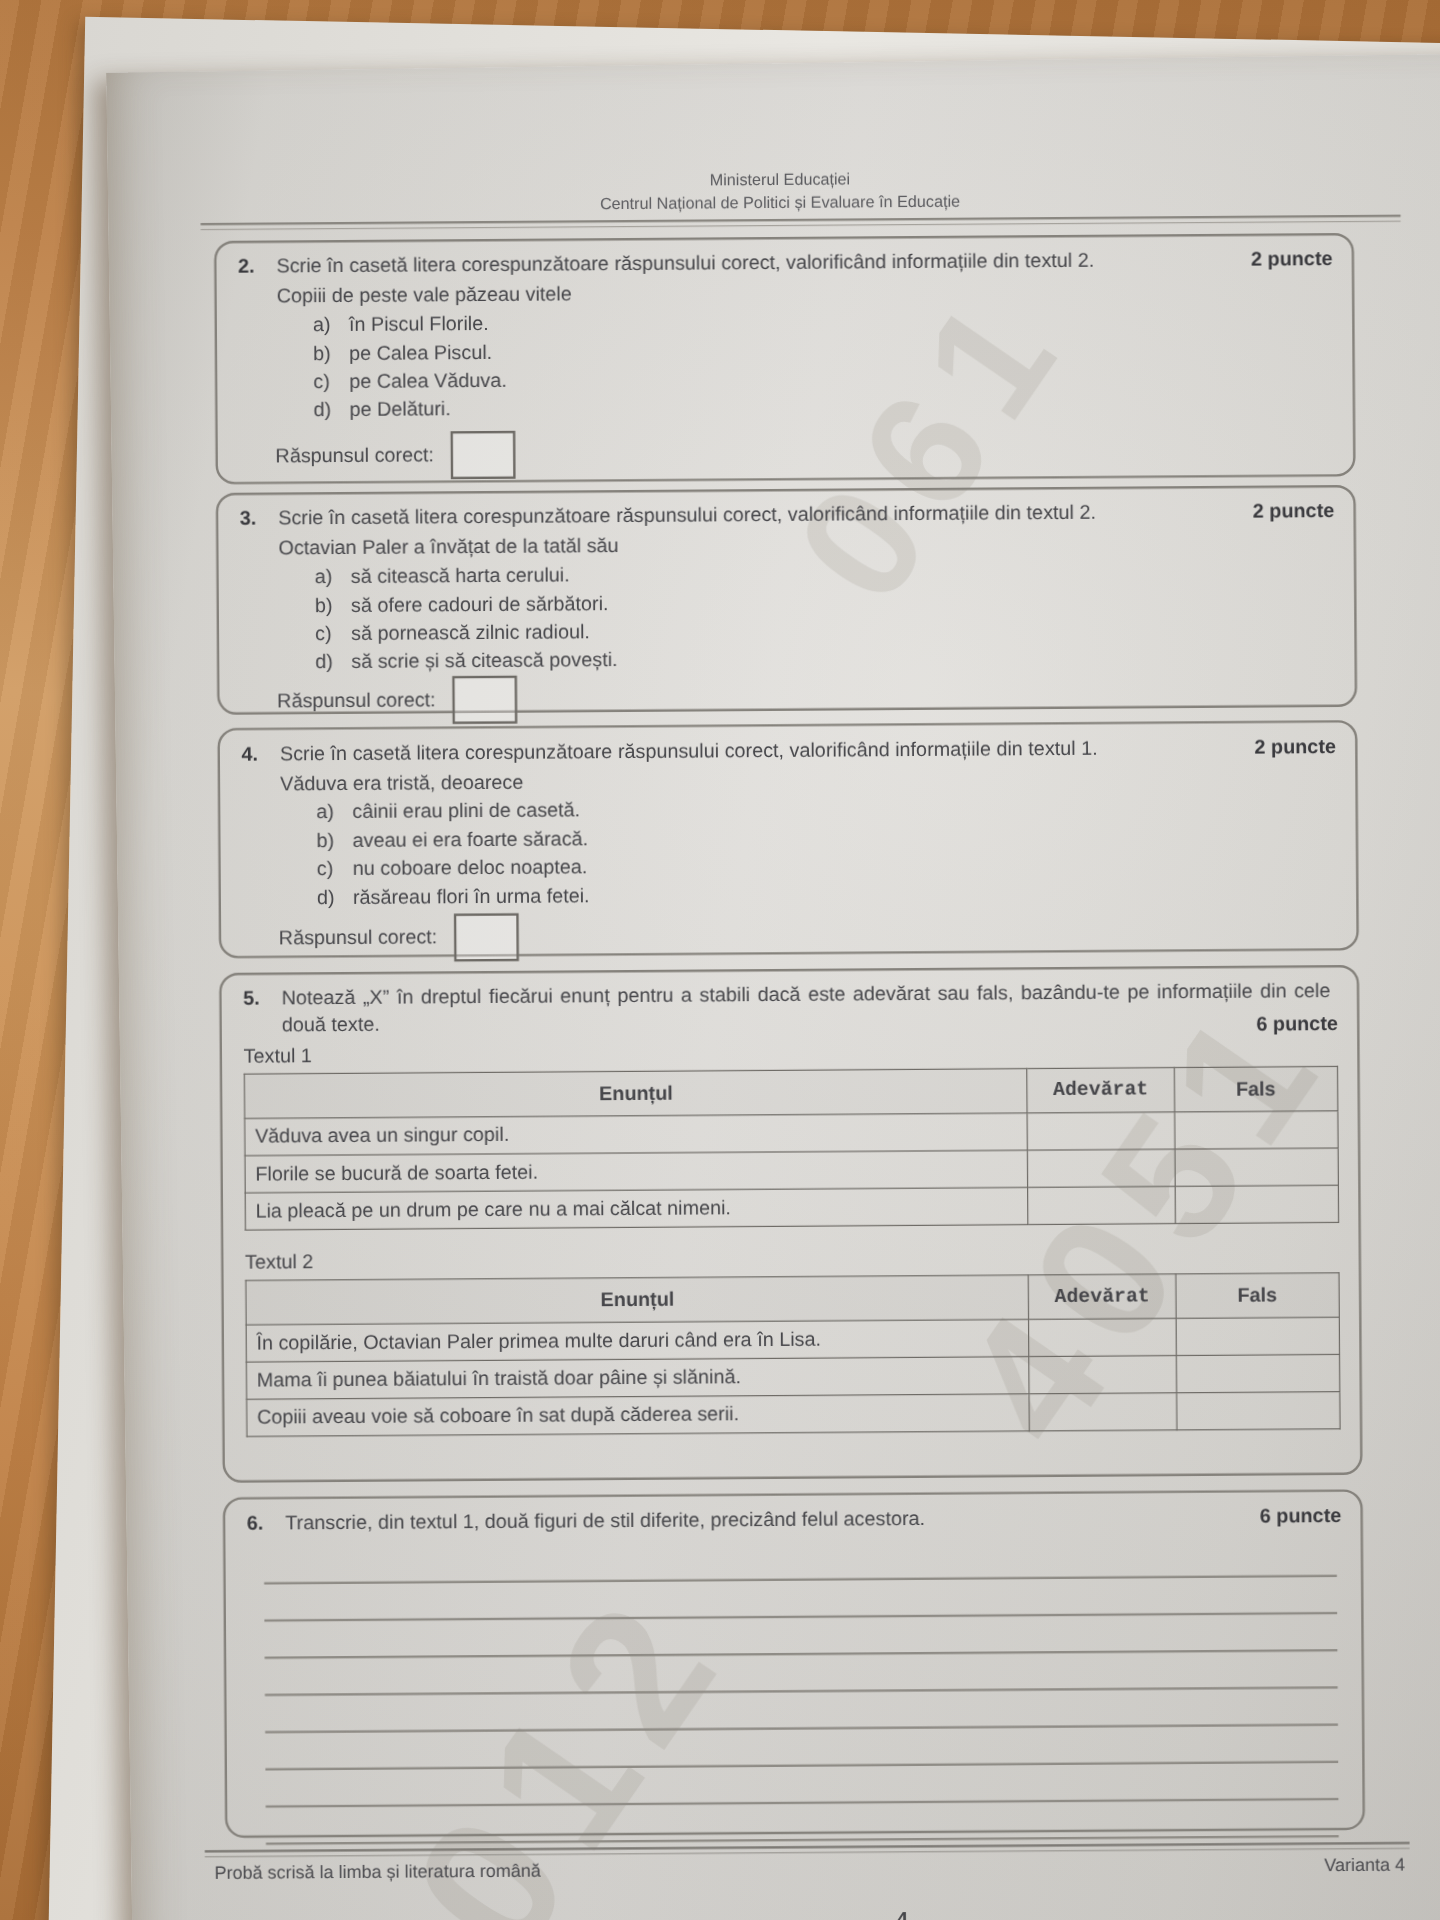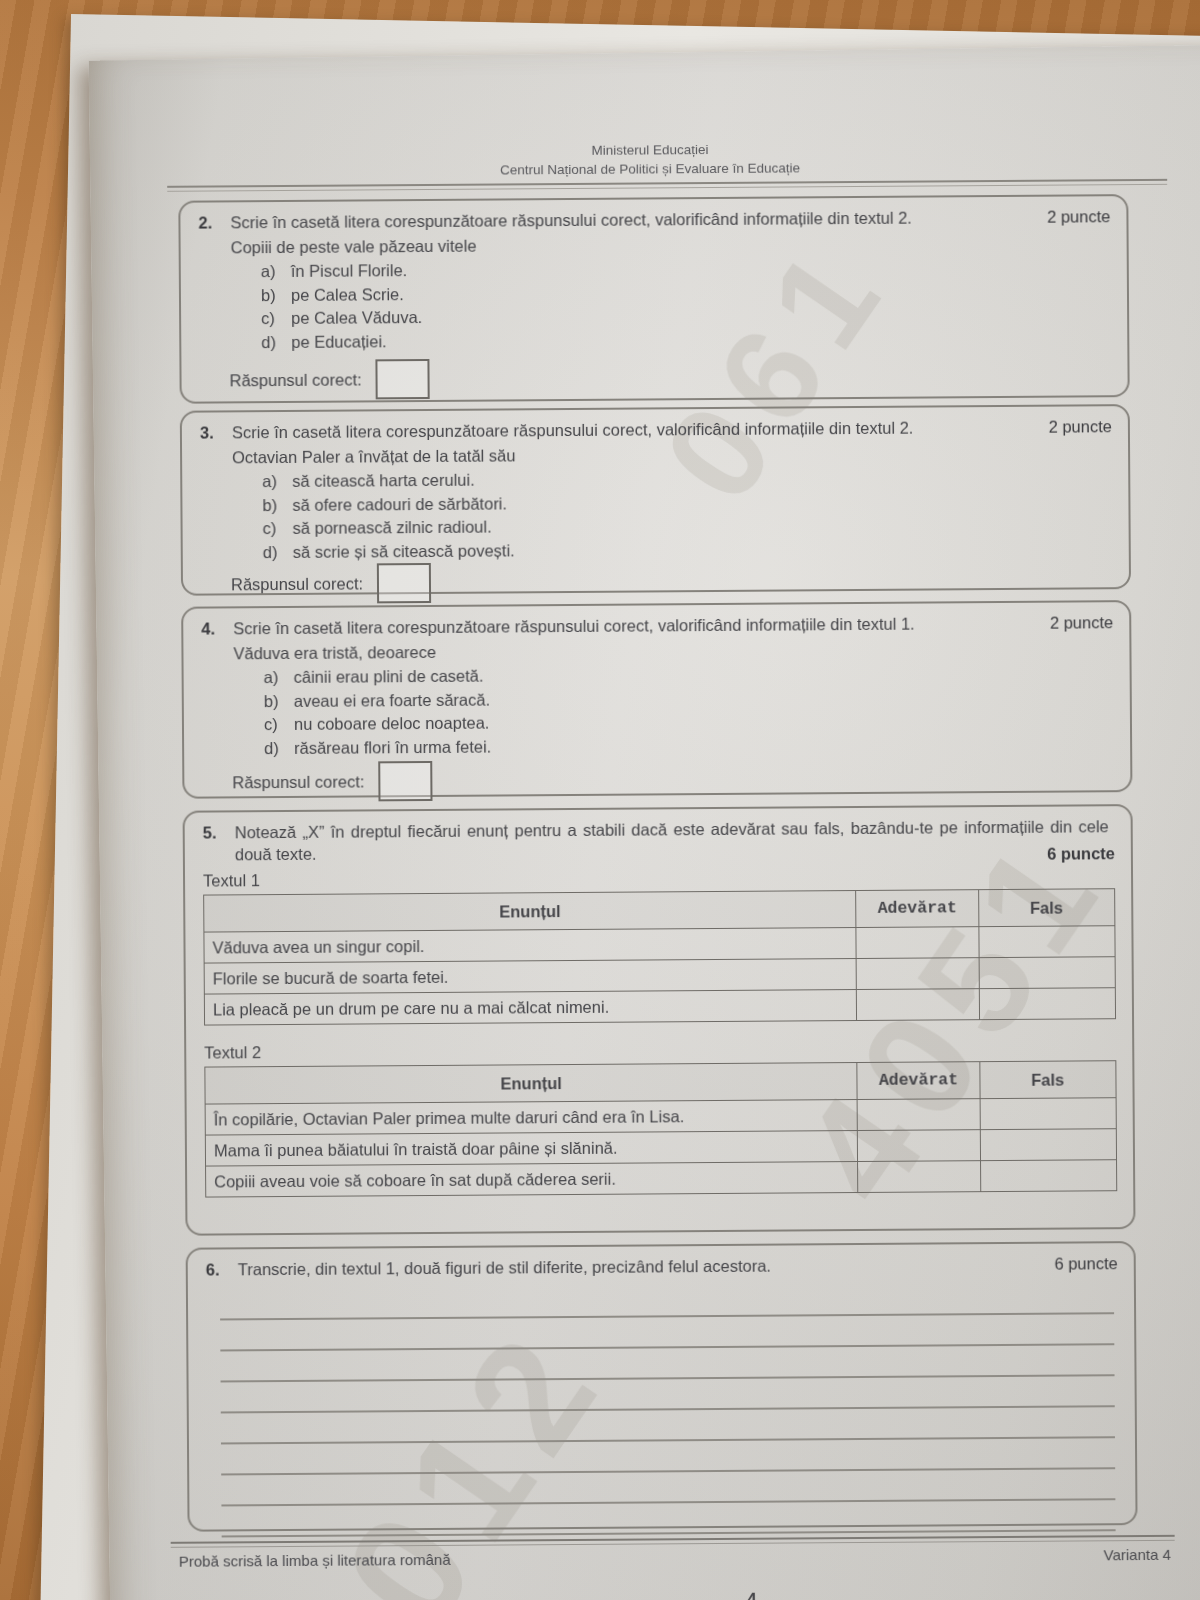--- a/index.html
+++ b/index.html
@@ -36,21 +36,21 @@
       font-size:13.5px;color:#5a5a5e;line-height:19px;z-index:1;}
   .header-rule{position:absolute;top:130px;left:72px;width:1000px;height:3px;z-index:1;
       border-top:2px solid #8a8781;border-bottom:1px solid #a5a29c;}
 
   .qbox{position:absolute;left:83px;width:950px;z-index:1;box-sizing:border-box;
       border:2px solid #85827c;border-radius:16px;padding:9px 16px 0 18px;
       font-size:16.5px;line-height:22px;}
   .qrow{display:flex;gap:8px;}
   .qnum{font-weight:bold;flex:none;width:24px;color:#3a3a3e;}
   .qtext{flex:1;}
-  .qpoints{font-weight:normal;flex:none;margin-left:16px;color:#3a3a3e;}
+  .qpoints{font-weight:bold;flex:none;margin-left:16px;color:#3a3a3e;}
   .stem{margin:3px 0 2px 32px;}
   .opt{margin-left:62px;display:flex;gap:10px;line-height:23.5px;}
   .olet{flex:none;width:20px;}
   .ansrow{margin-left:30px;display:flex;align-items:center;gap:14px;}
   .ansbox{width:50px;height:36px;border:2px solid #6d6a65;background:rgba(255,255,255,0.28);flex:none;}
 
   .q5points{position:absolute;right:16px;top:36px;font-weight:bold;color:#3a3a3e;}
   .tlabel{margin:4px 0 3px 0;}
   table.ttable{width:100%;border-collapse:collapse;font-size:16.5px;table-layout:fixed;}
   .ttable th,.ttable td{border:1.5px solid #6e6b66;}
@@ -93,29 +93,29 @@
         <span class="qtext">Scrie în casetă litera corespunzătoare răspunsului corect, valorificând informațiile din textul 2.</span>
         <span class="qpoints">2 puncte</span>
       </div>
       <div class="stem">Copiii de peste vale păzeau vitele</div>
       <div class="opt">
           <span class="olet">a)</span>
           <span>în Piscul Florile.</span>
         </div>
       <div class="opt">
           <span class="olet">b)</span>
-          <span>pe Calea Scrie.</span>
+          <span>pe Calea Piscul.</span>
         </div>
       <div class="opt">
           <span class="olet">c)</span>
           <span>pe Calea Văduva.</span>
         </div>
       <div class="opt">
           <span class="olet">d)</span>
-          <span>pe Educației.</span>
+          <span>pe Delături.</span>
         </div>
       <div class="ansrow" style="margin-top:6px;">
         <span>Răspunsul corect:</span>
         <span class="ansbox"></span>
       </div>
     </section>
 
     <section class="qbox" style="top:355px;height:185px;">
       <div class="qrow">
         <span class="qnum">3.</span>

